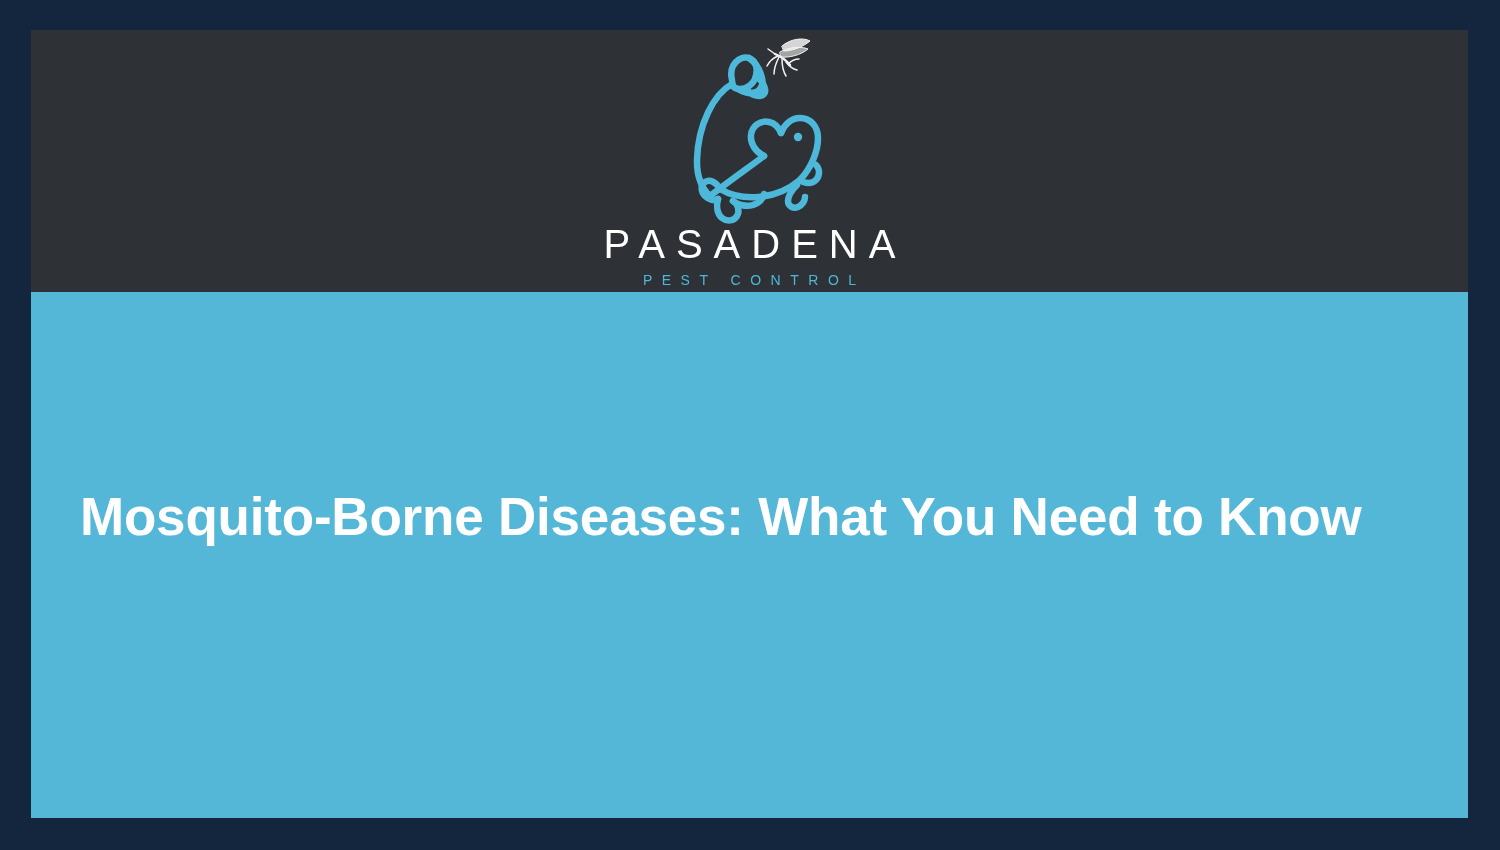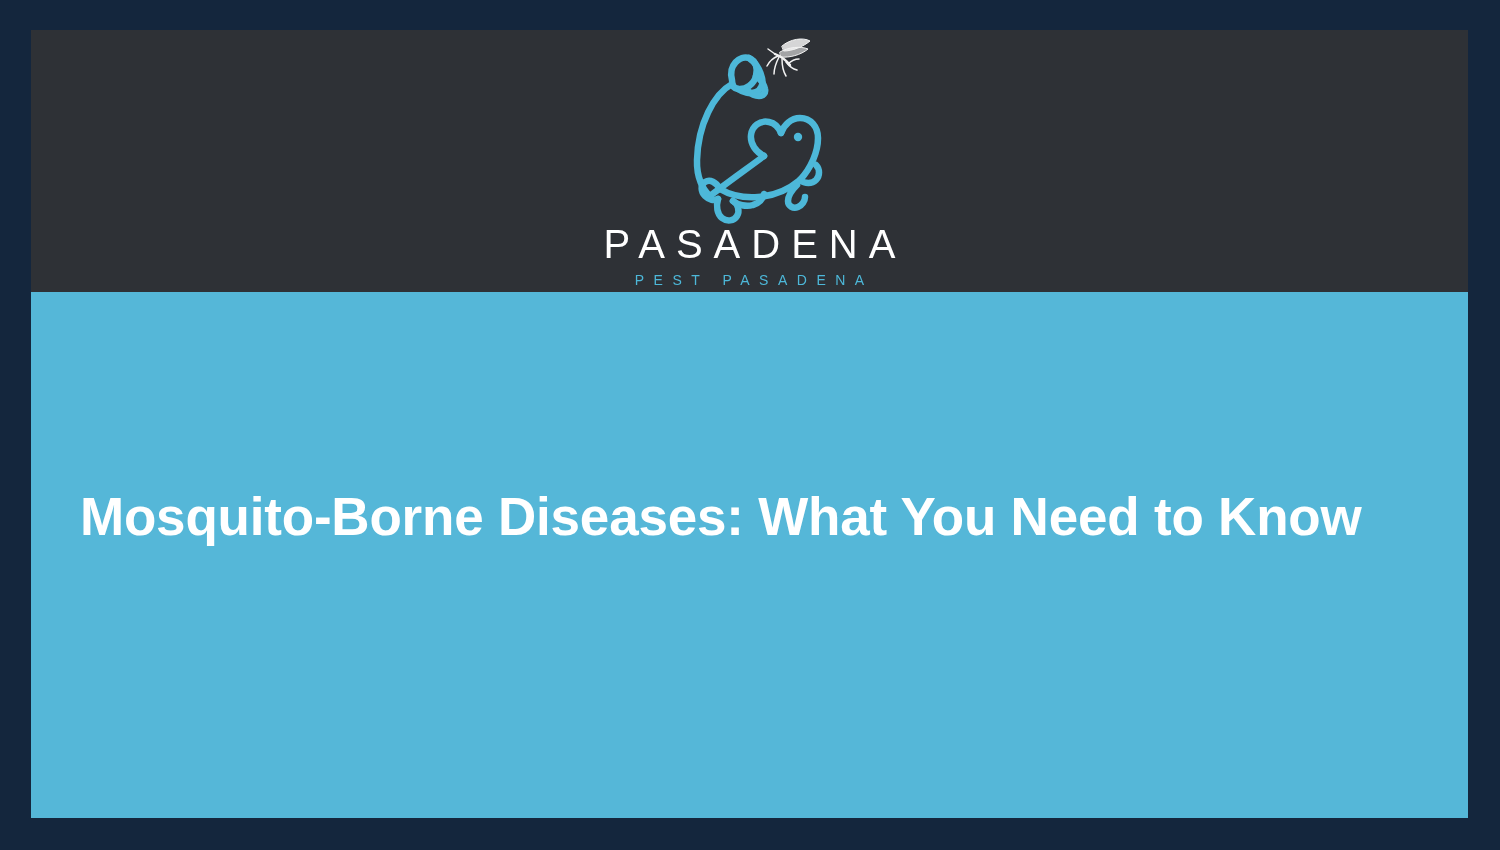--- a/index.html
+++ b/index.html
@@ -151,21 +151,21 @@
           <path d="M109,25 C106,31 104,37 104,42"></path>
           <path d="M112,27 C112,33 113,39 116,44"></path>
           <path d="M116,30 C119,34 123,37 127,38"></path>
           <path d="M108,24 C103,26 99,30 97,34"></path>
           <path d="M118,32 C121,29 125,27 129,27"></path>
         </g>
       </svg>
 
       <div class="brand-name">PASADENA</div>
 
-      <div class="brand-tagline">PEST PASADENA</div>
+      <div class="brand-tagline">PEST CONTROL</div>
     </div>
   </div>
 
   <div class="content-panel">
     <h1 class="post-title">Mosquito-Borne Diseases: What You Need to Know</h1>
   </div>
 
 </div>
 
 </body></html>

